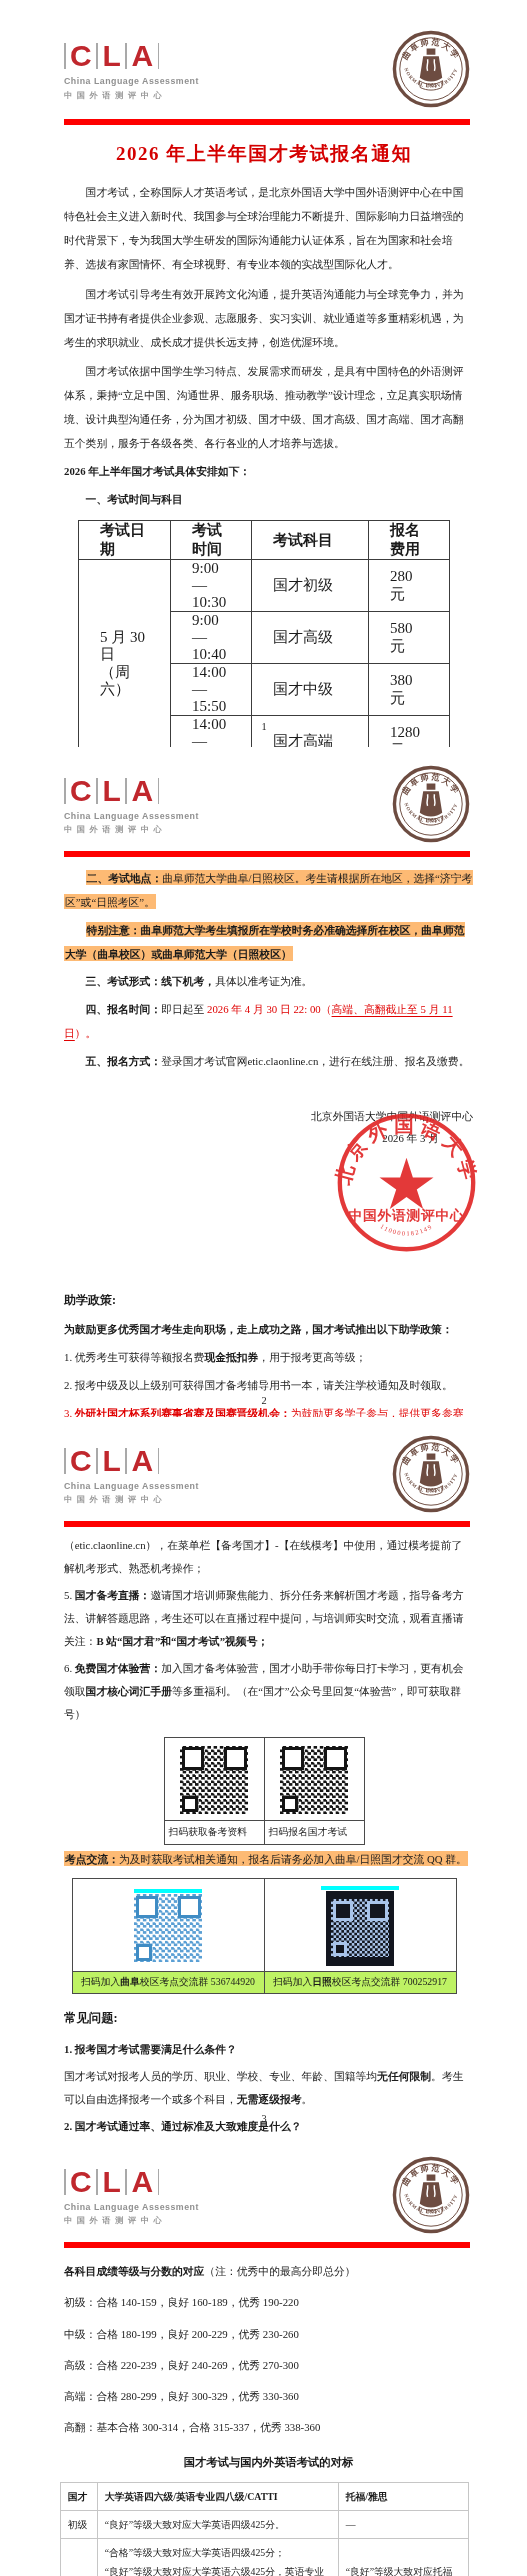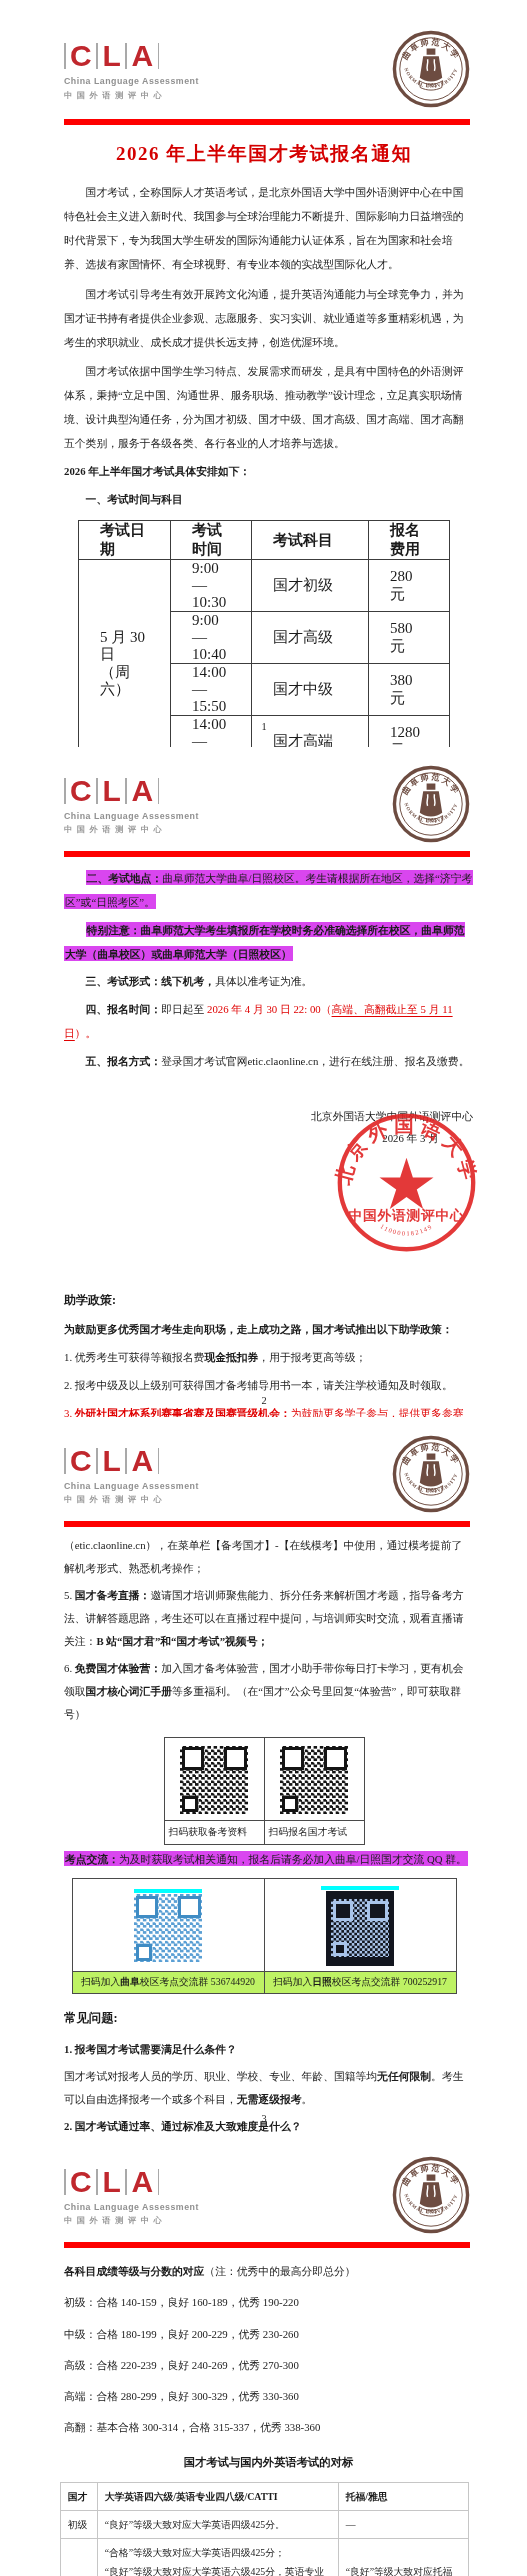--- a/index.html
+++ b/index.html
@@ -34,21 +34,21 @@
 
   
   .content { padding:0 55px 0 64px; font-size:10.8px; line-height:24px; }
   .doc-title { margin-top:15.5px; text-align:center; color:#d40000;
         font-size:19px; font-weight:bold; letter-spacing:1.5px; }
   .para { text-indent:2em; margin-top:5.2px; }
   .ind { text-indent:2em; }
   b, .b { font-weight:bold; }
   .red { color:#e00000; }
   .u { text-decoration:underline; text-underline-offset:2.6px; }
-  .hl { background:#d946ef; padding:1.5px 1px; -webkit-box-decoration-break:clone;
+  .hl { background:#fdba74; padding:1.5px 1px; -webkit-box-decoration-break:clone;
         box-decoration-break:clone; }
   .item { margin-top:4.1px; }
   .pagenum { position:absolute; left:0; right:0; text-align:center;
         font-size:10.3px; color:#222; }
 
   
   .sched { border-collapse:collapse; margin:9.3px auto 0; table-layout:fixed; }
   .sched th, .sched td { border:0.5px solid #3c3c3c; text-align:left;
         font-size:15px; padding:0 21px; height:29px; }
   .sched th { font-weight:bold; height:32px; border-bottom:1.5px double #3c3c3c; }

